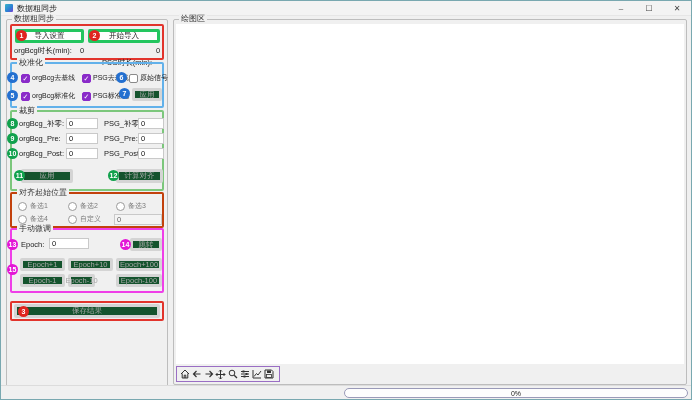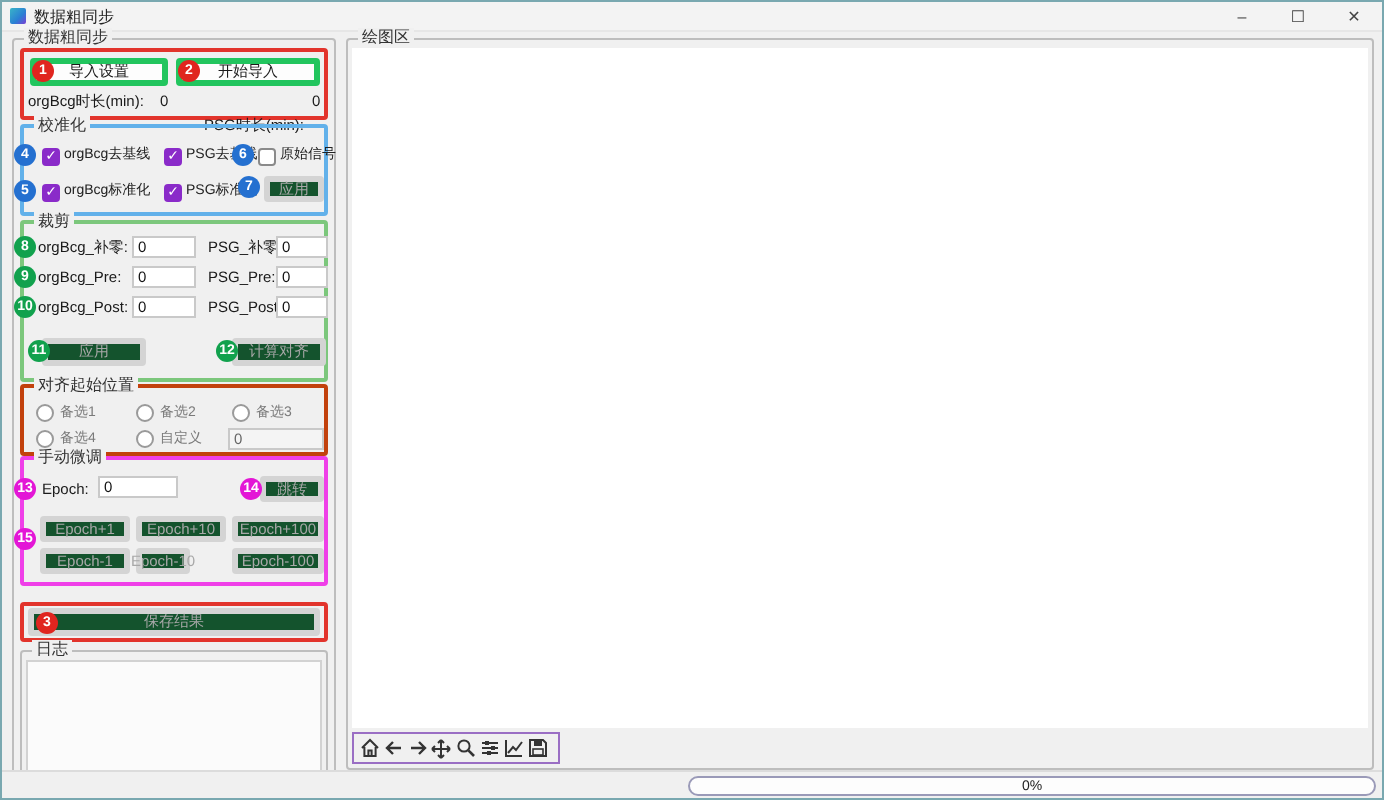--- a/index.html
+++ b/index.html
@@ -203,24 +203,20 @@
       <div class="btn disabled" style="left:8px; top:44px; width:45px; height:13px;">Epoch-1</div>
       <div class="btn disabled" style="left:56px; top:44px; width:27px; height:13px;">Epoch-10</div>
       <div class="btn disabled" style="left:104px; top:44px; width:46px; height:13px;">Epoch-100</div>
     </div>
 
     <div class="cbox red" style="left:3px; top:281px; width:154px; height:20px;">
       <span class="badge red" style="left:6px; top:3px;">3</span>
       <div class="btn disabled" style="left:2px; top:1px; width:146px; height:14px;">保存结果</div>
     </div>
 
-    <div class="gbox" style="left:3px; top:305px; width:154px; height:64px;">
-      <span class="glabel">日志</span>
-      <div class="logarea" style="left:2px; top:4px; right:2px; bottom:2px;"></div>
-    </div>
   </div>
 
   <div class="gbox" style="left:172px; top:18px; width:514px; height:366px;">
     <span class="glabel">绘图区</span>
     <div class="canvas" style="left:2px; top:4px; right:2px; bottom:20px;"></div>
 
     <div class="toolbar" style="left:2px; bottom:2px; width:104px;">
       <span class="tool">
         <svg width="10" height="10" viewBox="0 0 10 10">
             <path d="M1 5 L5 1 L9 5 M2.2 4.5 V9 H7.8 V4.5 M4.2 9 V6.2 H5.8 V9" fill="none" stroke="#333" stroke-width="1"></path>

